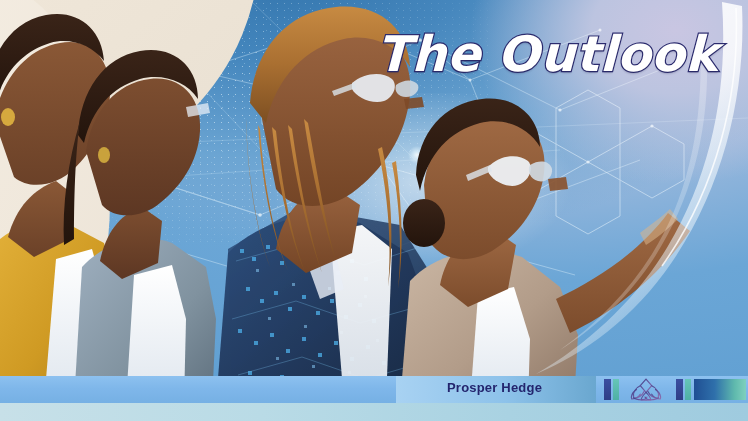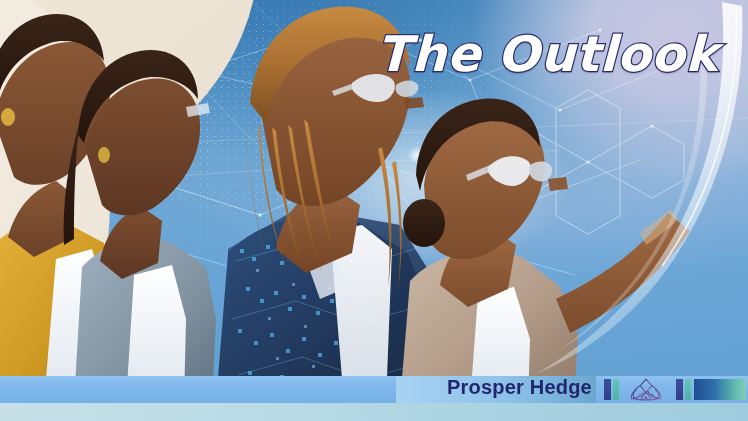--- a/index.html
+++ b/index.html
@@ -89,21 +89,21 @@
     position:absolute;left:0;bottom:18px;width:100%;height:27px;
     display:flex;align-items:center;
   }
   .brand-plate{
     position:absolute;left:396px;top:0;width:200px;height:27px;
     background:linear-gradient(90deg,#a8d2f2 0%,#8dc2ea 55%,#6aa7cf 100%);
   }
   .brand-text{
     position:absolute;left:447px;top:0;height:22px;
     display:flex;align-items:center;
-    font-size:20px;font-weight:bold;color:#23256e;
+    font-size:13px;font-weight:bold;color:#23256e;
     letter-spacing:.2px;
   }
   .bar-seg{position:absolute;top:3px;height:21px;}
   .seg-a{left:604px;width:7px;background:linear-gradient(180deg,#3b4fa0 0%,#2f3f86 100%);}
   .seg-b{left:613px;width:6px;background:linear-gradient(180deg,#66c5b8 0%,#4fb0a5 100%);}
   .seg-c{left:676px;width:7px;background:linear-gradient(180deg,#3b4fa0 0%,#2f3f86 100%);}
   .seg-d{left:685px;width:6px;background:linear-gradient(180deg,#66c5b8 0%,#4fb0a5 100%);}
   .seg-rect{left:694px;width:52px;background:linear-gradient(90deg,#1f4f93 0%,#2f70ab 40%,#5fb9ad 78%,#7fd0bd 100%);}
   .lotus{position:absolute;left:627px;top:1px;width:38px;height:25px;}
 

